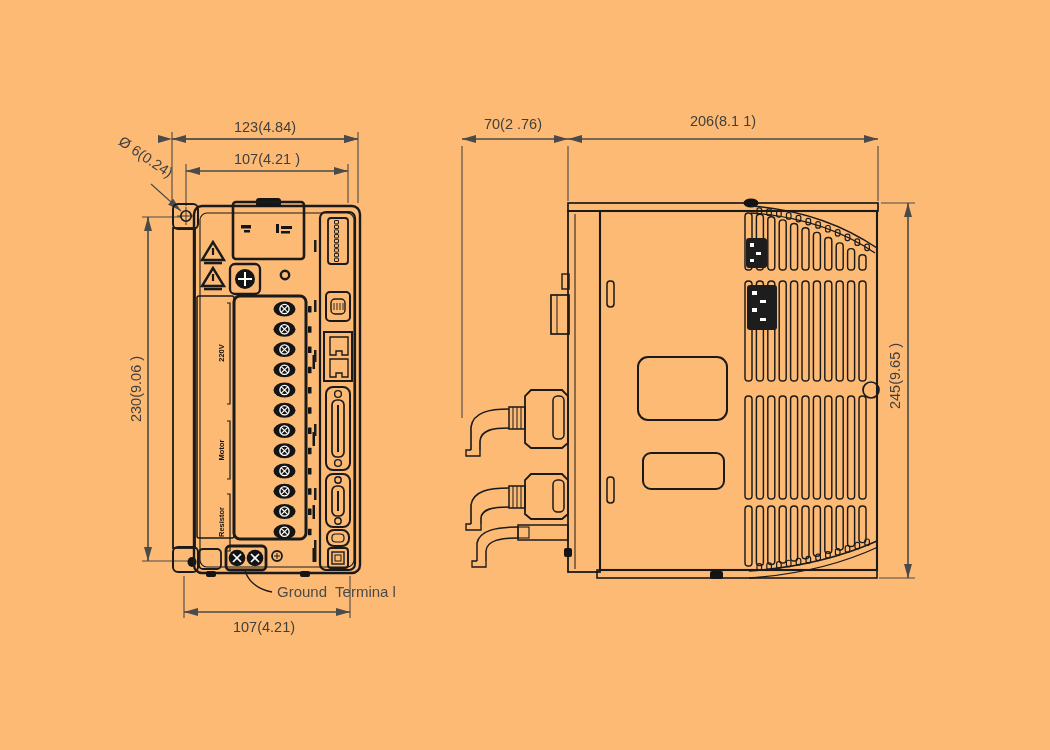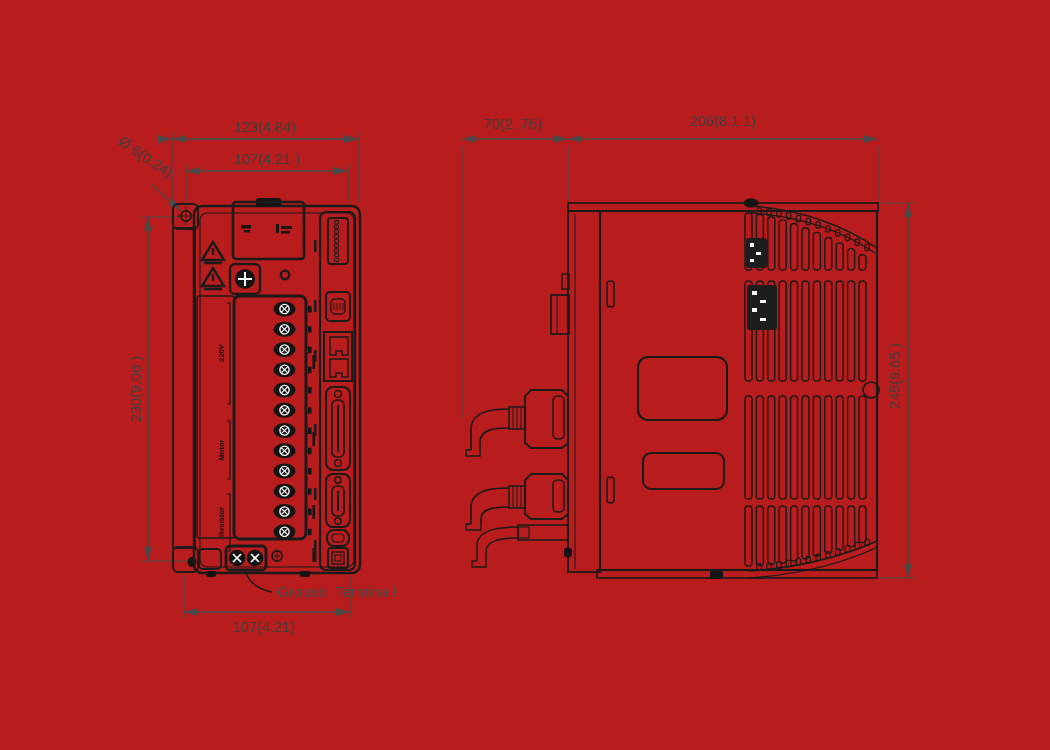--- a/index.html
+++ b/index.html
@@ -1,16 +1,16 @@
 <!DOCTYPE html>
 <html><head>
 <meta charset="utf-8">
 <style>
   html,body{margin:0;padding:0;background:#ffffff;}
-  .stage{width:1050px;height:750px;background:#b91c1c;position:relative;overflow:hidden;
+  .stage{width:1050px;height:750px;background:#fdba74;position:relative;overflow:hidden;
          font-family:"Liberation Sans", sans-serif;}
   svg{display:block;}
   .dim-text{font-family:"Liberation Sans", sans-serif;font-size:14.5px;fill:#3f3f3f;}
   .note-text{font-family:"Liberation Sans", sans-serif;font-size:15px;fill:#4a4a4a;}
   .tiny-label{font-family:"Liberation Sans", sans-serif;font-size:7.5px;font-weight:bold;fill:#111;}
   .ln{stroke:#1a1a1a;fill:none;}
   .dim{stroke:#4a4a4a;stroke-width:1.1;fill:none;}
 </style>
 </head>
 <body>

